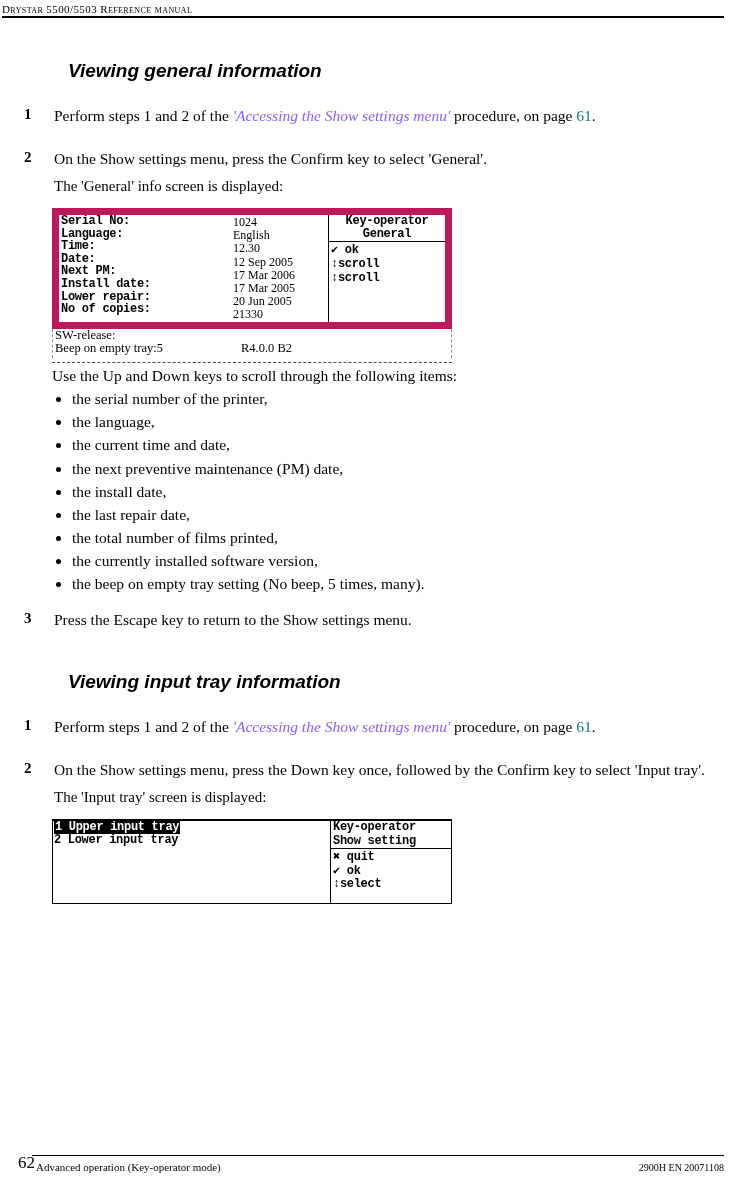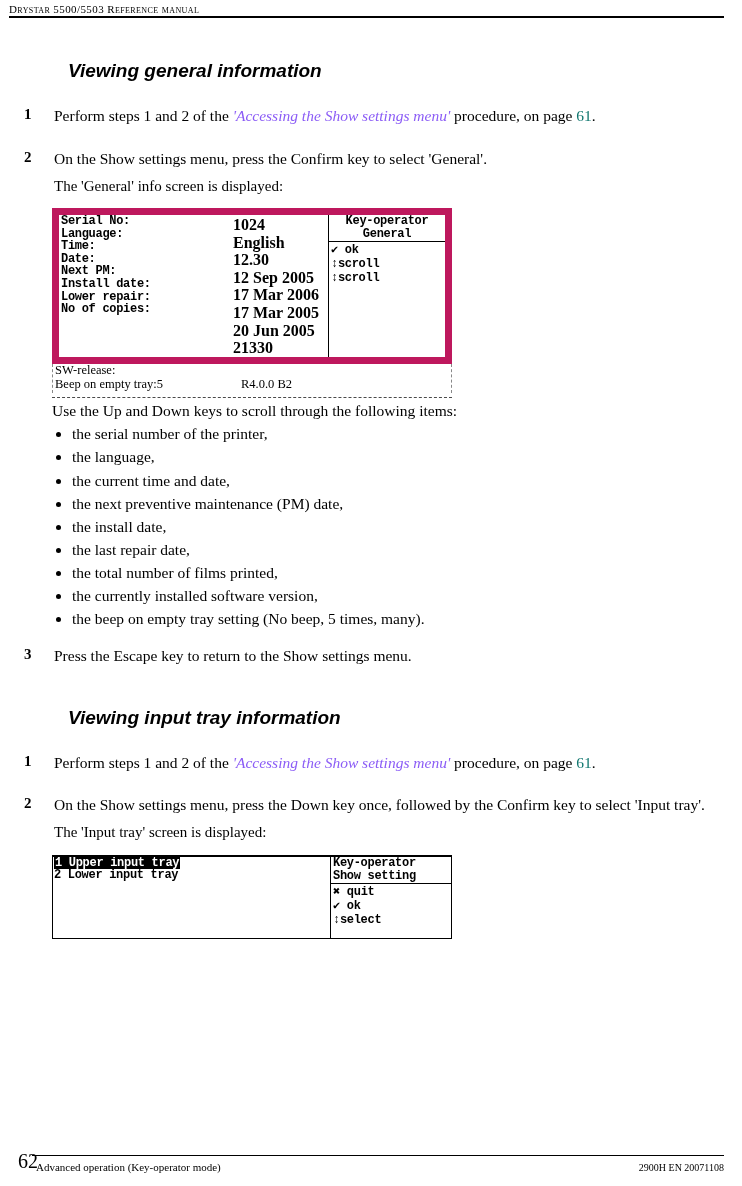--- a/index.html
+++ b/index.html
@@ -13,21 +13,21 @@
   }
   .page {
     width: 742px;
     height: 1186px;
     position: relative;
     box-sizing: border-box;
   }
   .running-head {
     position: absolute;
     top: 3px;
-    left: 9px;
+    left: 2px;
     right: 18px;
     font-family: "Times New Roman", serif;
     font-variant: small-caps;
     font-size: 11px;
     letter-spacing: 0.4px;
     border-bottom: 2px solid #000;
     padding-bottom: 1px;
   }
   .content {
     position: absolute;
@@ -91,24 +91,23 @@
   .lcd-left {
     flex: 1;
     padding: 0 4px 0 2px;
     font-weight: bold;
     letter-spacing: -0.3px;
   }
   .lcd-mid {
     flex: none;
     width: 95px;
     font-family: "Times New Roman", serif;
-    font-size: 16px;
+    font-size: 12px;
     line-height: 1.1;
     padding-top: 1px;
-    font-weight: bold;
   }
   .lcd-right {
     flex: none;
     width: 116px;
     border-left: 1px solid #000;
     font-weight: bold;
     letter-spacing: -0.3px;
   }
   .lcd-right .top {
     border-bottom: 1px solid #000;
@@ -199,21 +198,21 @@
   .footer {
     position: absolute;
     bottom: 13px;
     left: 18px;
     right: 18px;
     display: flex;
     align-items: flex-end;
     font-family: "Times New Roman", serif;
   }
   .footer .pn {
-    font-size: 20px;
+    font-size: 17px;
     width: 16px;
     margin-top: -18px;
   }
   .footer .ftext {
     flex: 1;
     font-size: 11px;
     padding-left: 2px;
   }
   .footer .right {
     font-size: 10px;

